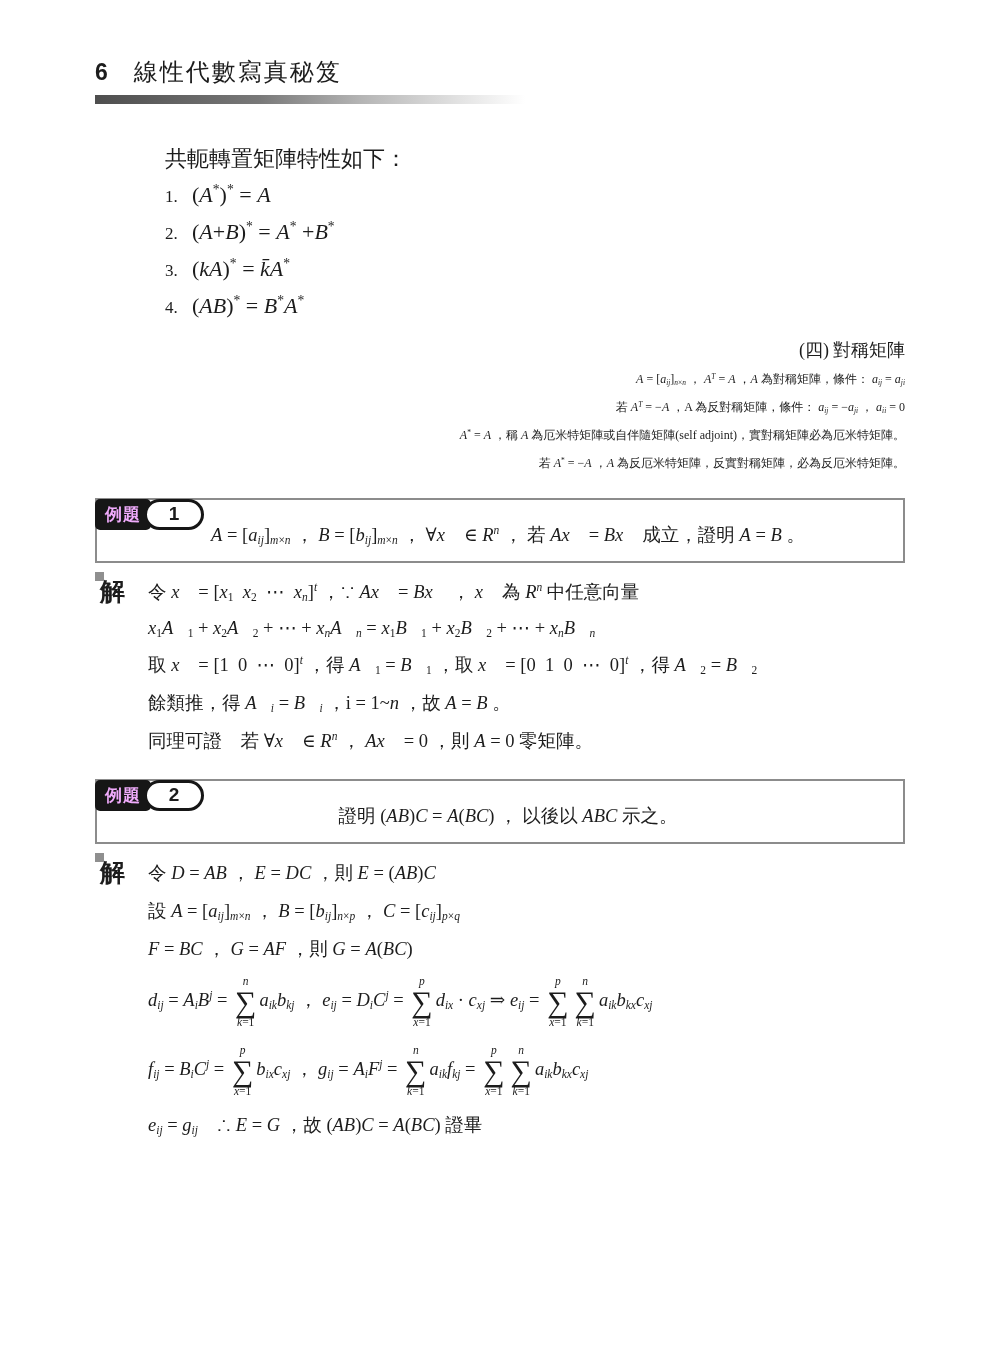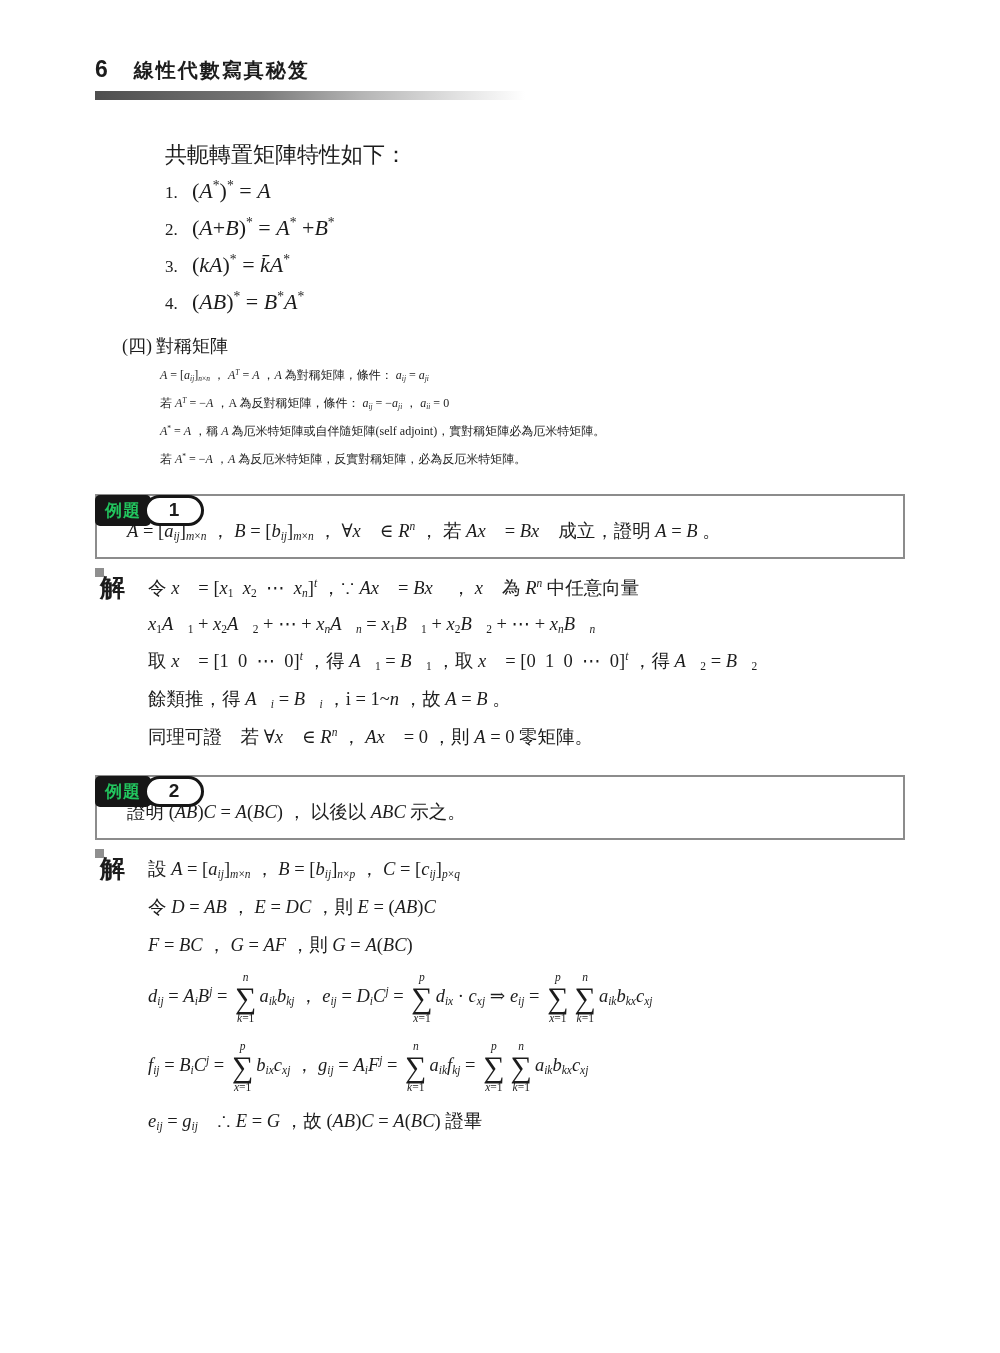--- a/index.html
+++ b/index.html
@@ -5,47 +5,47 @@
   html,body{margin:0;padding:0;background:#ffffff;}
   body{width:1000px;height:1353px;color:#1c1c1c;
        font-family:"Liberation Serif","DejaVu Serif",serif;}
   .page{box-sizing:border-box;width:1000px;height:1353px;
         padding:56px 95px 10px 95px;overflow:hidden;position:relative;}
 
   
   .hdr{display:flex;align-items:baseline;gap:26px;
        font-family:"Liberation Sans","DejaVu Sans",sans-serif;}
   .hdr-num{font-size:23px;font-weight:bold;}
-  .hdr-title{font-size:20px;font-weight:bold;letter-spacing:2px;}
+  .hdr-title{font-size:24px;font-weight:normal;letter-spacing:2px;}
   .hdr-rule{margin-top:7px;height:9px;width:430px;
        background:linear-gradient(to right,#4e4e4e 0%,#787878 38%,#b5b5b5 62%,#e3e3e3 85%,#ffffff 100%);}
 
   
   .intro-heading{margin:40px 0 8px 70px;font-size:22px;}
   .props{list-style:none;margin:0;padding:0 0 0 70px;}
   .props li{display:flex;align-items:baseline;height:37px;}
   .prop-num{width:27px;font-size:17px;}
   .prop-formula{font-size:22px;}
 
   
-  .section{margin-top:8px;}
+  .section{margin-top:8px;text-align:right;}
   .sec-head{margin-left:27px;font-size:18px;height:31px;}
   .sec-title{margin-left:4px;}
   .sec-line{margin:2px 0 11px 65px;font-size:12px;white-space:nowrap;}
 
   
   .example{position:relative;margin-top:26px;}
   .example-badge{position:absolute;top:0;left:0;display:flex;align-items:center;height:32px;z-index:2;}
-  .badge-label{background:#161616;color:#22c55e;font-weight:bold;font-size:17px;
+  .badge-label{background:#161616;color:#f0abfc;font-weight:bold;font-size:17px;
        font-family:"Liberation Sans","DejaVu Sans",sans-serif;
        padding:0 10px;border-radius:5px;height:31px;display:flex;align-items:center;letter-spacing:1px;}
   .badge-pill{margin-left:-7px;width:60px;height:31px;box-sizing:border-box;background:#ffffff;
        border:3px solid #161616;border-radius:16px;display:flex;align-items:center;justify-content:center;
        font-weight:bold;font-size:19px;font-family:"Liberation Sans","DejaVu Sans",sans-serif;}
-  .example-box{margin-top:15px;border:2px solid #8c8c8c;padding:22px 14px 14px 30px;background:#fff;}
+  .example-box{margin-top:15px;border:2px solid #8c8c8c;padding:22px 14px 14px 30px;background:#fff;text-align:center;}
   .problem{font-size:18.5px;white-space:nowrap;}
 
   
   .solution{display:flex;margin-top:12px;}
   .sol-marker{flex:0 0 48px;position:relative;padding-left:5px;}
   .sol-sq{position:absolute;left:0;top:-3px;width:9px;height:9px;background:#8f8f8f;}
   .sol-label{font-size:25px;font-weight:bold;}
   .sol-body{flex:1;padding-top:4px;}
   .sol-line{margin-bottom:13px;font-size:18.5px;white-space:nowrap;}
   .sol-line:last-child{margin-bottom:0;}
@@ -139,22 +139,22 @@
         <div class="problem">證明 (<i>AB</i>)<i>C</i> = <i>A</i>(<i>BC</i>) ， 以後以 <i>ABC</i> 示之。</div>
       </div>
     </section>
 
     <div class="solution">
       <div class="sol-marker">
         <span class="sol-sq"></span>
         <span class="sol-label">解</span>
       </div>
       <div class="sol-body">
+        <div class="sol-line">令 <i>D</i> = <i>AB</i> ， <i>E</i> = <i>DC</i> ，則 <i>E</i> = (<i>AB</i>)<i>C</i></div>
         <div class="sol-line">設 <i>A</i> = [<i>a</i><sub><i>ij</i></sub>]<sub><i>m</i>×<i>n</i></sub> ， <i>B</i> = [<i>b</i><sub><i>ij</i></sub>]<sub><i>n</i>×<i>p</i></sub> ， <i>C</i> = [<i>c</i><sub><i>ij</i></sub>]<sub><i>p</i>×<i>q</i></sub></div>
-        <div class="sol-line">令 <i>D</i> = <i>AB</i> ， <i>E</i> = <i>DC</i> ，則 <i>E</i> = (<i>AB</i>)<i>C</i></div>
         <div class="sol-line"><i>F</i> = <i>BC</i> ， <i>G</i> = <i>AF</i> ，則 <i>G</i> = <i>A</i>(<i>BC</i>)</div>
         <div class="sol-line"><i>d</i><sub><i>ij</i></sub> = <i>A</i><sub><i>i</i></sub><i>B</i><sup><i>j</i></sup> = <span class="msum">
               <span class="msum-top"><i>n</i></span>
               <span class="msum-sigma">∑</span>
               <span class="msum-bot"><i>k</i>=1</span>
             </span><i>a</i><sub><i>ik</i></sub><i>b</i><sub><i>kj</i></sub> ， <i>e</i><sub><i>ij</i></sub> = <i>D</i><sub><i>i</i></sub><i>C</i><sup><i>j</i></sup> = <span class="msum">
               <span class="msum-top"><i>p</i></span>
               <span class="msum-sigma">∑</span>
               <span class="msum-bot"><i>x</i>=1</span>
             </span><i>d</i><sub><i>ix</i></sub> · <i>c</i><sub><i>xj</i></sub> ⇒ <i>e</i><sub><i>ij</i></sub> = <span class="msum">

